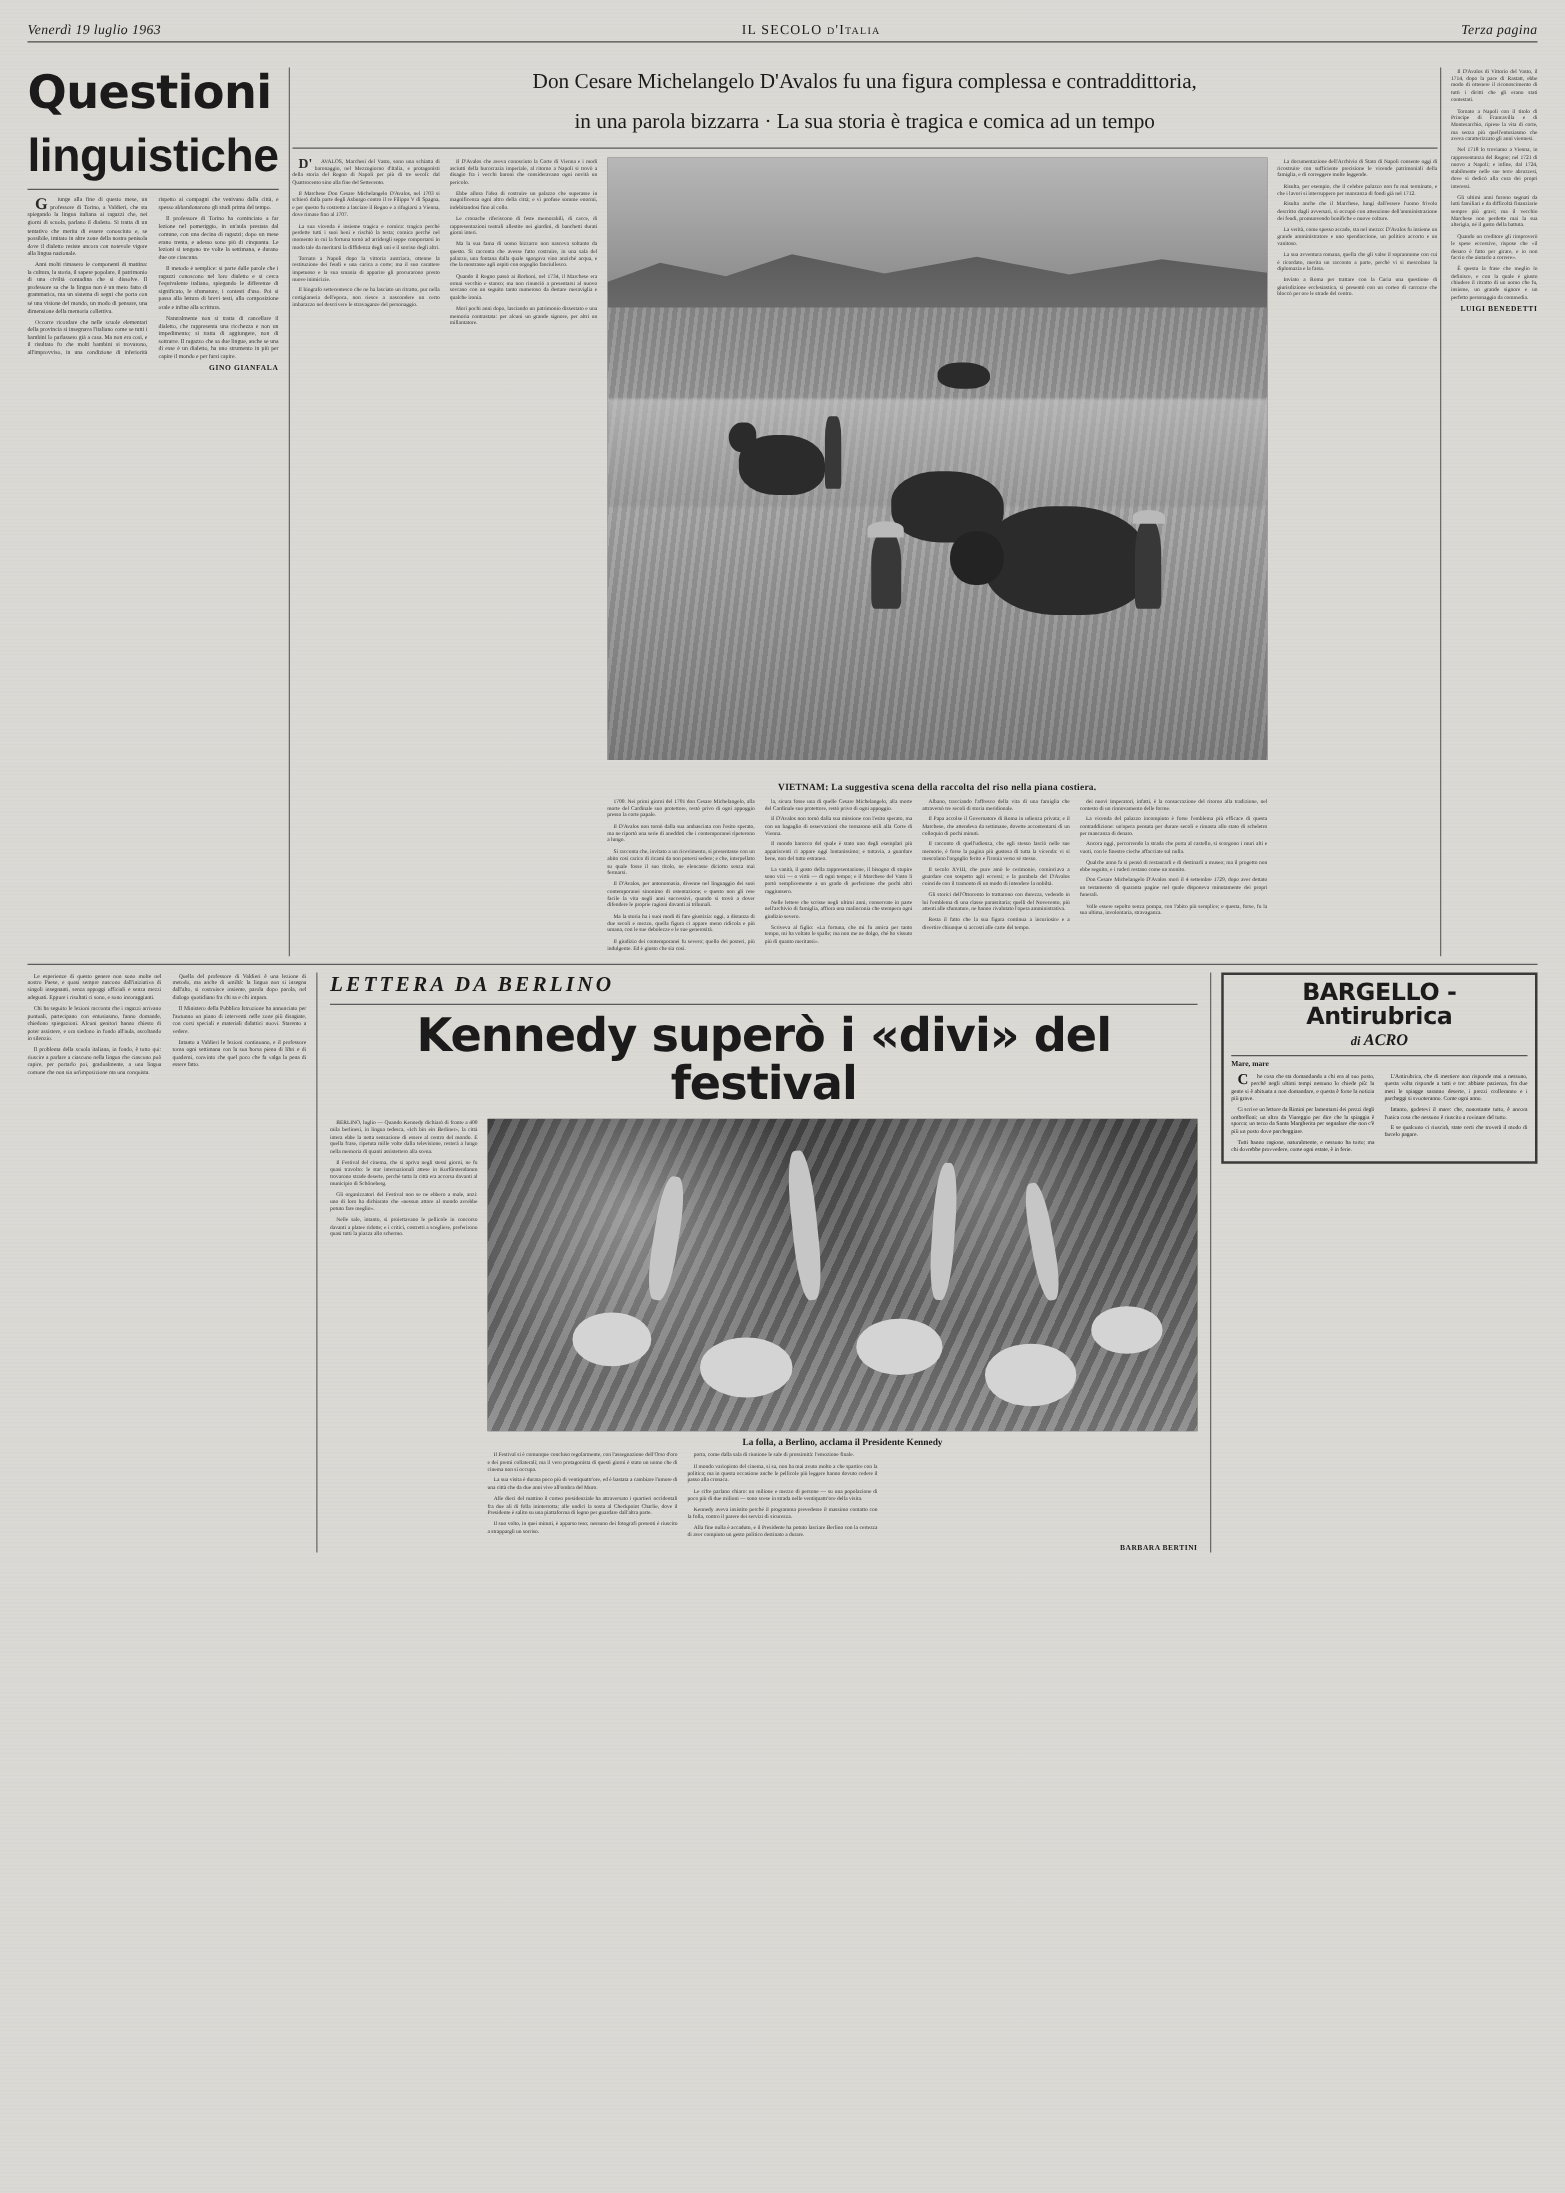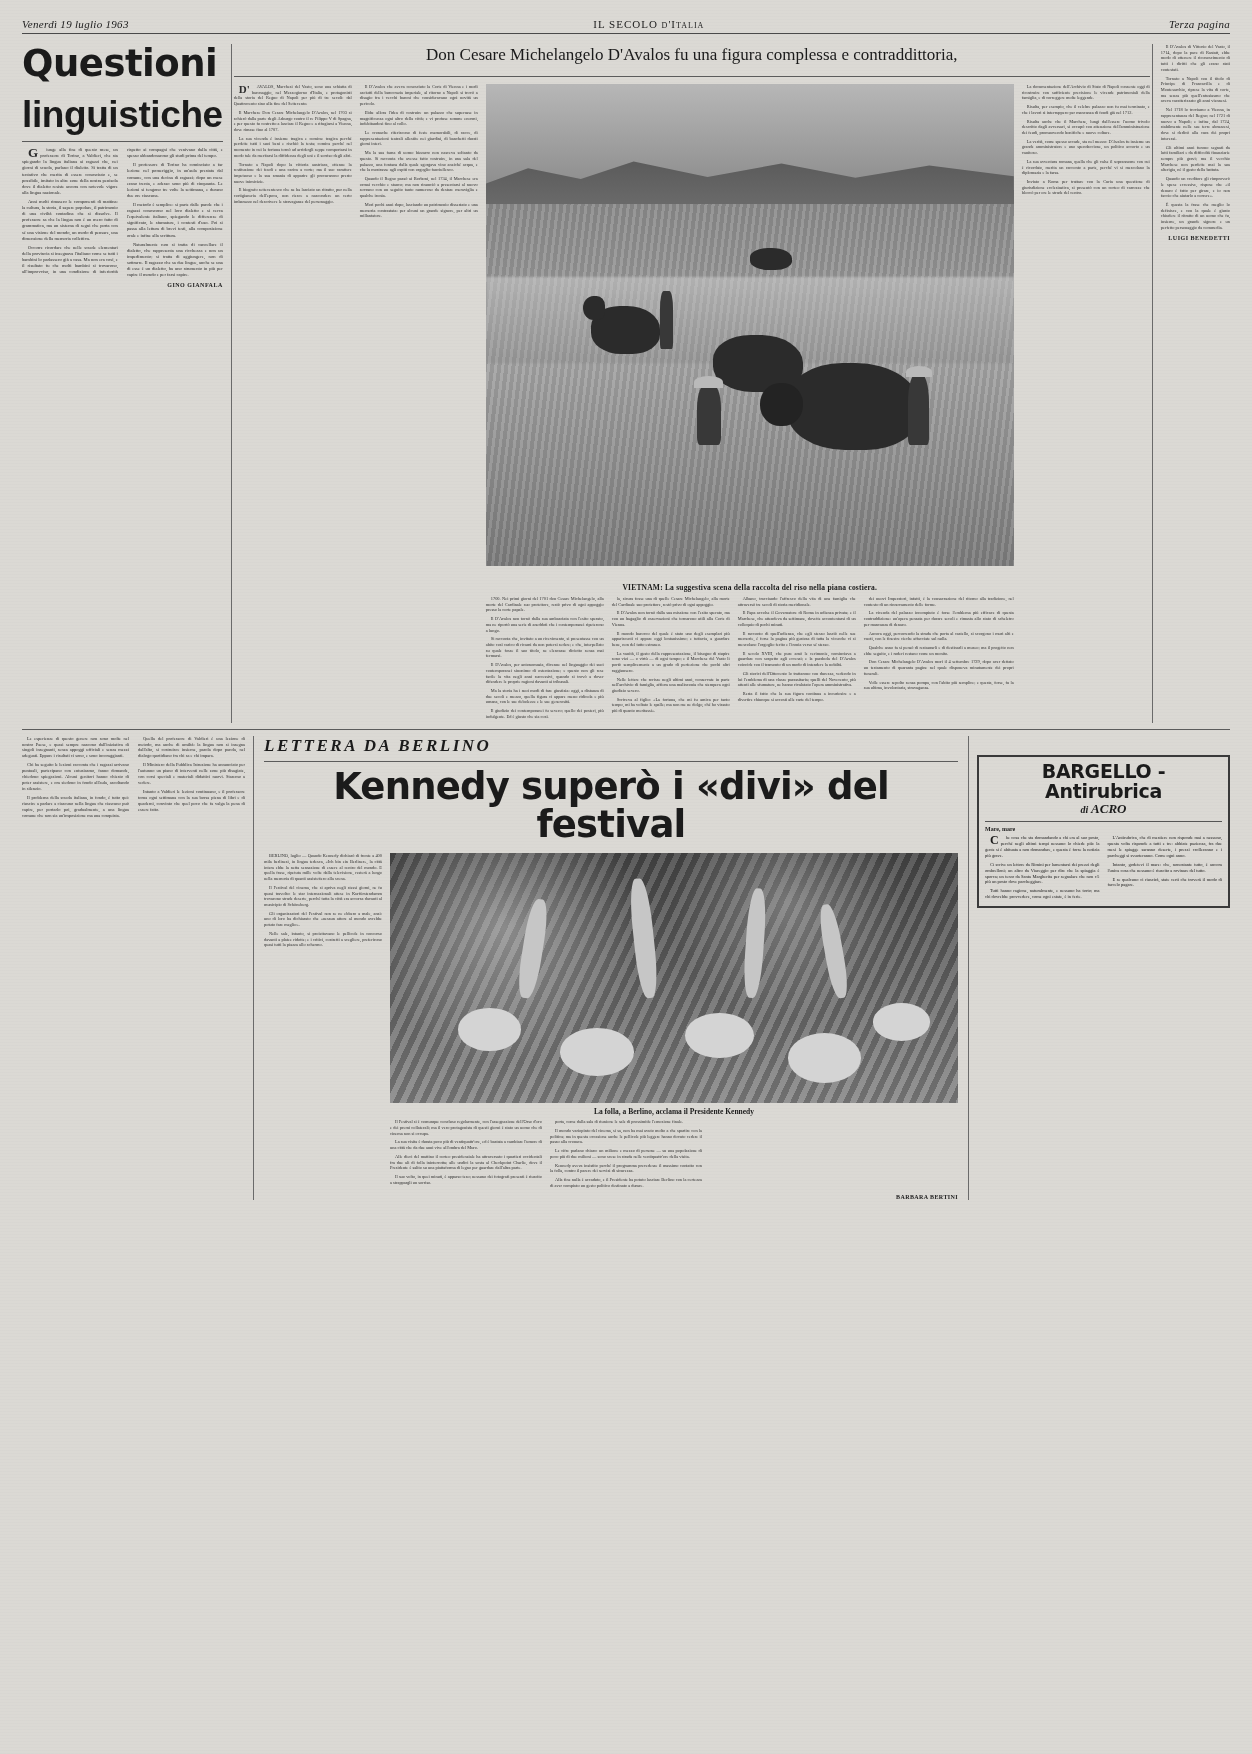--- a/index.html
+++ b/index.html
@@ -24,21 +24,21 @@
 
   
   .masthead {
     display: flex;
     justify-content: space-between;
     align-items: baseline;
     font-size: 11px;
     letter-spacing: .3px;
     border-bottom: 1px solid #4a4a4a;
     padding-bottom: 3px;
-    margin-bottom: 10px;
+    margin-bottom: 20px;
   }
   .masthead .date { font-style: italic; font-family: "Liberation Serif", serif; }
   .masthead .paper { font-variant: small-caps; letter-spacing: 1px; font-size: 11px; }
   .masthead .pagelab { font-style: italic; }
 
   
   .top-area { display: flex; gap: 2px; }
 
   .col-left {
     width: 232px;
@@ -258,21 +258,20 @@
     font-size: 7.5px;
     font-weight: bold;
     padding: 4px 0 3px 0;
   }
   .kbyline { text-align:right; font-size:6px; font-weight:bold; letter-spacing:.4px; margin-top:3px; }
 
   
   .box {
     border: 2px solid #3a3a3a;
     padding: 5px 6px 6px 6px;
-    margin-top: 19px;
   }
   .box-title {
     font-family: "DejaVu Sans", sans-serif;
     font-weight: bold;
     font-size: 19px;
     text-align: center;
     line-height: 1.05;
     letter-spacing: -.3px;
   }
   .box-sub {
@@ -312,20 +311,21 @@
           <p>Occorre ricordare che nelle scuole elementari della provincia si insegnava l'italiano come se tutti i bambini lo parlassero già a casa. Ma non era così, e il risultato fu che molti bambini si trovarono, all'improvviso, in una condizione di inferiorità rispetto ai compagni che venivano dalla città, e spesso abbandonarono gli studi prima del tempo.</p>
           <p>Il professore di Torino ha cominciato a far lezione nel pomeriggio, in un'aula prestata dal comune, con una decina di ragazzi; dopo un mese erano trenta, e adesso sono più di cinquanta. Le lezioni si tengono tre volte la settimana, e durano due ore ciascuna.</p>
           <p>Il metodo è semplice: si parte dalle parole che i ragazzi conoscono nel loro dialetto e si cerca l'equivalente italiano, spiegando le differenze di significato, le sfumature, i contesti d'uso. Poi si passa alla lettura di brevi testi, alla composizione orale e infine alla scrittura.</p>
           <p>Naturalmente non si tratta di cancellare il dialetto, che rappresenta una ricchezza e non un impedimento; si tratta di aggiungere, non di sottrarre. Il ragazzo che sa due lingue, anche se una di esse è un dialetto, ha uno strumento in più per capire il mondo e per farsi capire.</p>
         </div>
       <div class="byline-right">GINO GIANFALA</div>
     </div>
 
     <div class="center-area">
       <div class="subhead">Don Cesare Michelangelo D'Avalos fu una figura complessa e contraddittoria,</div>
+      <div class="subhead">in una parola bizzarra  ·  La sua storia è tragica e comica ad un tempo</div>
       <div class="rule-head"></div>
 
       <div class="article-cols">
         <div class="acol" id="ac0">
             <p class="lead">D'AVALOS, Marchesi del Vasto, sono una schiatta di baronaggio, nel Mezzogiorno d'Italia, e protagonisti della storia del Regno di Napoli per più di tre secoli: dal Quattrocento sino alla fine del Settecento.</p>
             <p>Il Marchese Don Cesare Michelangelo D'Avalos, nel 1703 si schierò dalla parte degli Asburgo contro il re Filippo V di Spagna, e per questo fu costretto a lasciare il Regno e a rifugiarsi a Vienna, dove rimase fino al 1707.</p>
             <p>La sua vicenda è insieme tragica e comica: tragica perché perdette tutti i suoi beni e rischiò la testa; comica perché nel momento in cui la fortuna tornò ad arridergli seppe comportarsi in modo tale da meritarsi la diffidenza degli uni e il sorriso degli altri.</p>
             <p>Tornato a Napoli dopo la vittoria austriaca, ottenne la restituzione dei feudi e una carica a corte; ma il suo carattere impetuoso e la sua smania di apparire gli procurarono presto nuove inimicizie.</p>
             <p>Il biografo settecentesco che ne ha lasciato un ritratto, pur nella cortigianeria dell'epoca, non riesce a nascondere un certo imbarazzo nel descrivere le stravaganze del personaggio.</p>
           </div>

